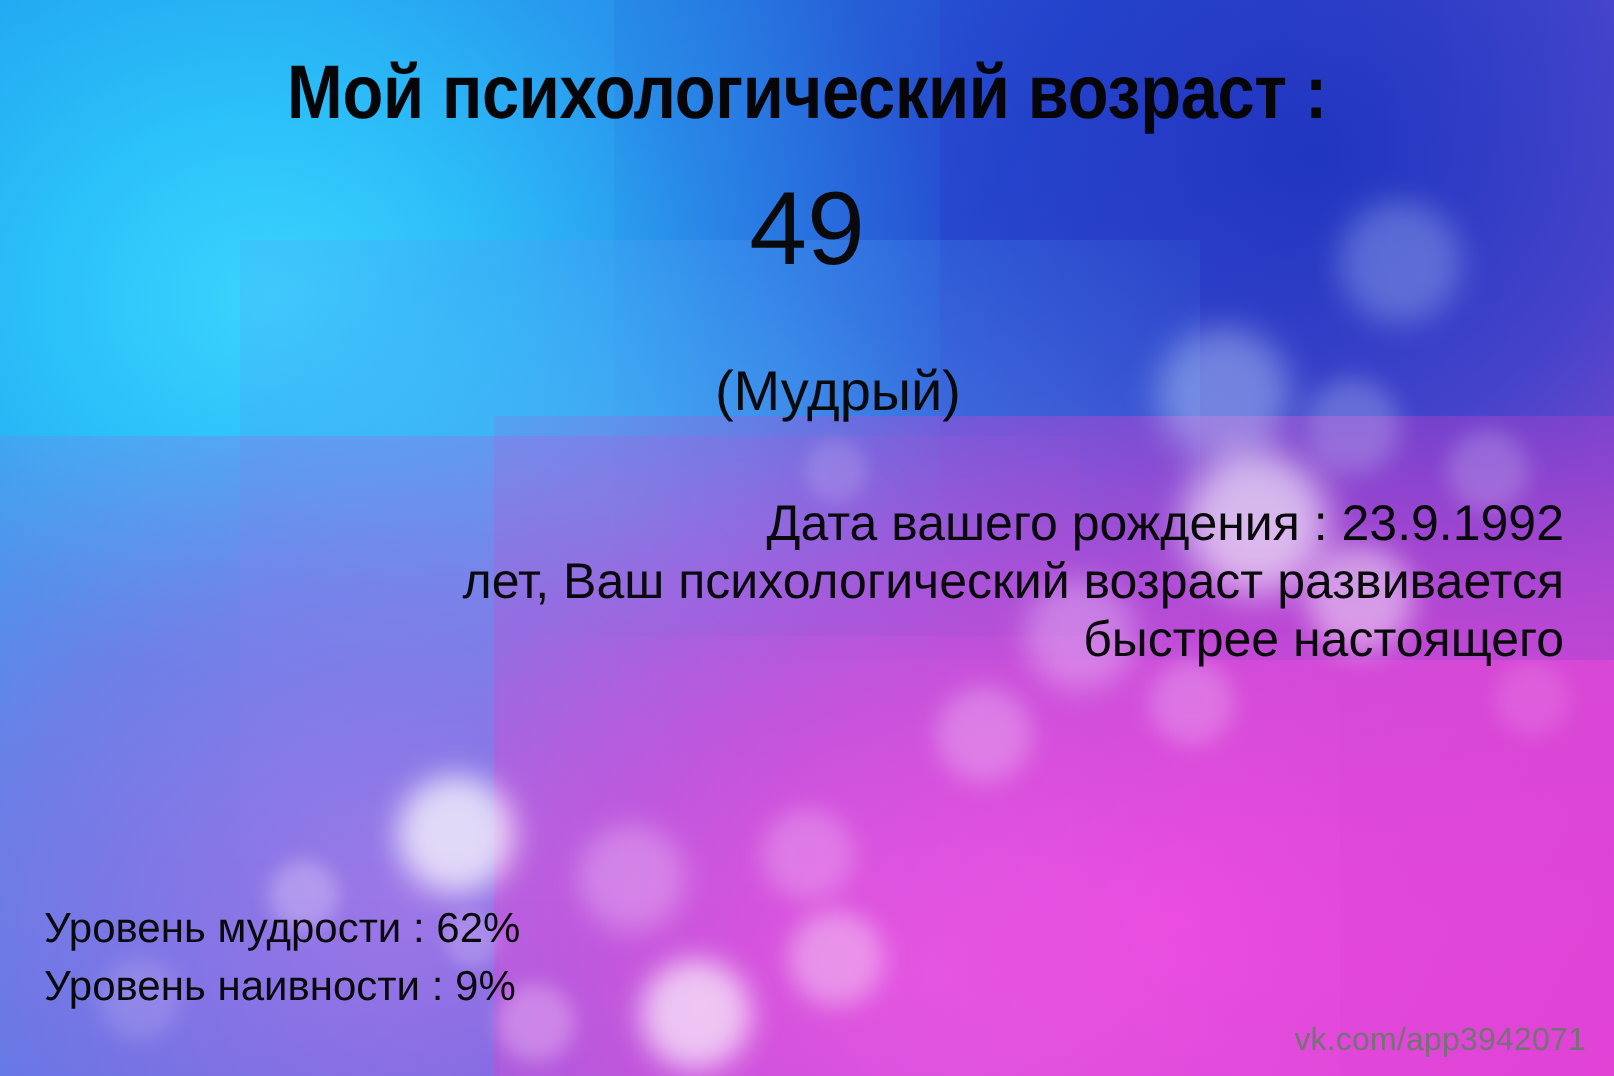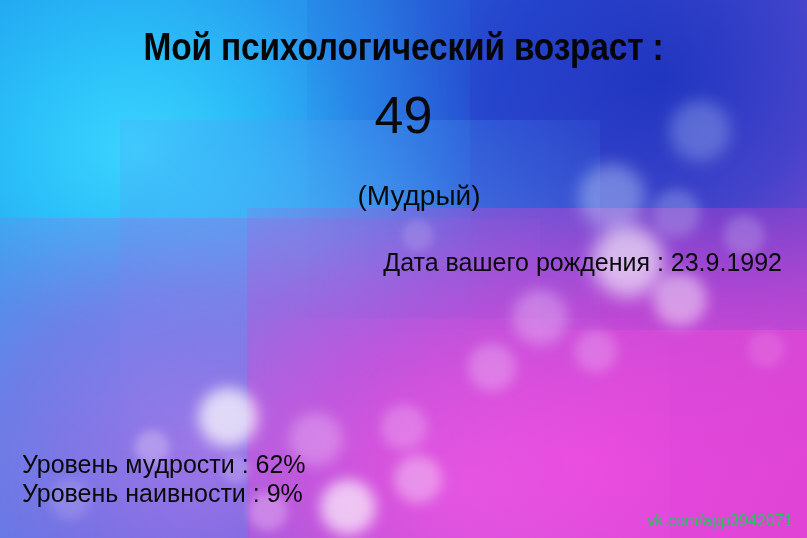--- a/index.html
+++ b/index.html
@@ -140,31 +140,31 @@
     width: 760px;
     font-size: 25px;
     line-height: 29px;
     color: #0a0a0c;
   }
   .body-block .line { white-space: nowrap; text-align: right; }
   .levels-block {
     position: absolute;
     left: 22px;
     top: 450px;
-    font-size: 25px;
+    font-size: 21px;
     line-height: 29px;
     color: #0a0a0c;
   }
   .levels-block .line { white-space: nowrap; }
   .watermark {
     position: absolute;
     right: 14px;
     bottom: 8px;
     font-size: 16px;
-    color: #22c55e;
+    color: #737373;
     letter-spacing: 0.1px;
     white-space: nowrap;
   }
 </style>
 </head>
 <body>
 
 <div id="card">
 
   <div class="bg-base"></div>
@@ -199,20 +199,22 @@
     </div>
 
   <div class="title">Мой психологический возраст :</div>
 
   <div class="big-number">49</div>
 
   <div class="subtitle">(Мудрый)</div>
 
   <div class="body-block" id="details-block">
       <div class="line">Дата вашего рождения : 23.9.1992</div>
+      <div class="line">лет, Ваш психологический возраст развивается</div>
+      <div class="line">быстрее настоящего</div>
     </div>
 
   <div class="levels-block" id="levels-block">
       <div class="line">Уровень мудрости : 62%</div>
       <div class="line">Уровень наивности : 9%</div>
     </div>
 
   <div class="watermark">vk.com/app3942071</div>
 
 </div>

